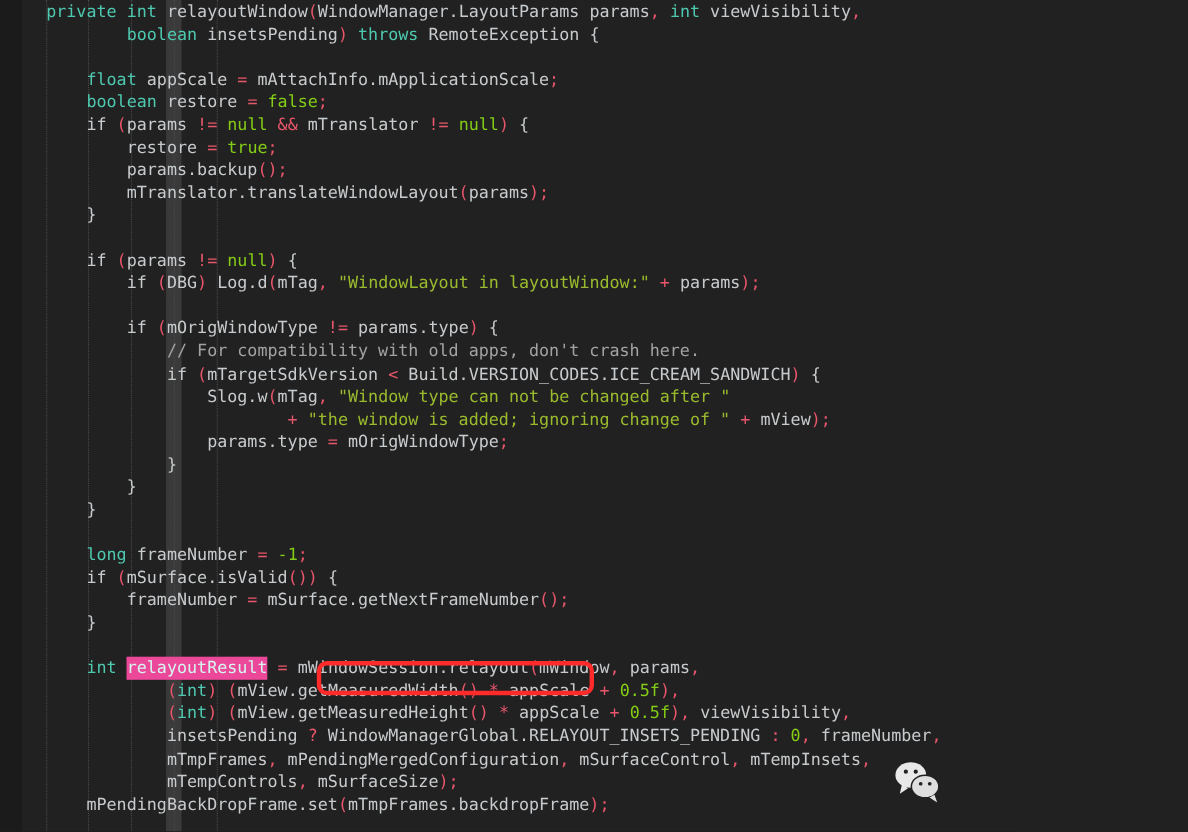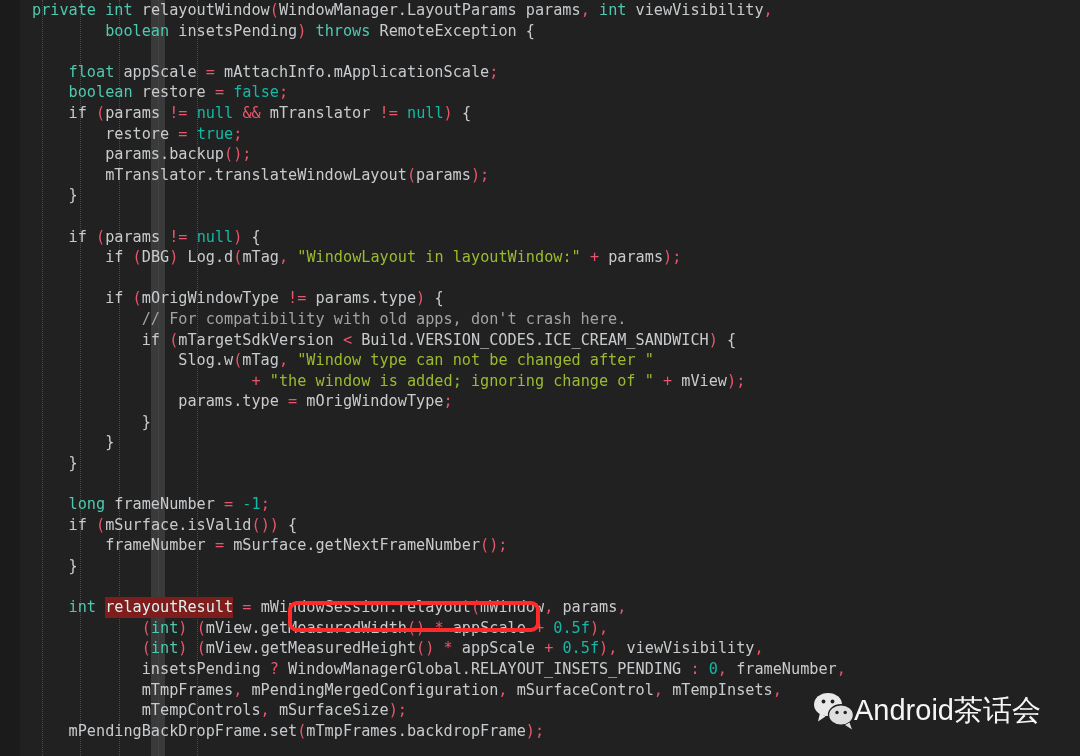--- a/index.html
+++ b/index.html
@@ -53,35 +53,35 @@
     margin: 0;
     font-size: 15.2px;
     line-height: 20.6px;
     letter-spacing: 0px;
     white-space: pre;
     color: #cfd2d4;
   }
   .line {
     height: 20.6px;
     white-space: pre;
-    padding-left: 32px;
+    padding-left: 42px;
     box-sizing: border-box;
   }
 
   
   .kw    { color: #4ec9b0; }
   .punc  { color: #e8566b; }        
-  .lit   { color: #14b8a6; margin-top: 10px; }        
+  .lit   { color: #84cc16; margin-top: 10px; }        
   .str   { color: #9bbb2e; }        
   .cmt   { color: #a3a3a3; }        
   .pln   { color: #c8cbcd; }
 
   
   .sel {
-    background: #7f1d1d;
+    background: #ec4899;
     color: #d8f4f1;
     padding: 1px 0 2px 0;
   }
 
   
   .redbox {
     position: absolute;
     left: 288px;
     top: 601px;
     width: 252px;
@@ -137,16 +137,15 @@
         <ellipse cx="16" cy="14.5" rx="14" ry="11.6" fill="#f2f2f2"></ellipse>
         <polygon points="8,23 6,31.5 13.5,26.5" fill="#f2f2f2"></polygon>
         <circle cx="11.5" cy="11.5" r="1.9" fill="#212121"></circle>
         <circle cx="20.5" cy="11.5" r="1.9" fill="#212121"></circle>
         <ellipse cx="29" cy="25" rx="12.5" ry="10.3" fill="#e6e6e6" stroke="#212121" stroke-width="1.4"></ellipse>
         <polygon points="37.5,32.5 40,39.5 33,35" fill="#e6e6e6"></polygon>
         <circle cx="25" cy="22.5" r="1.7" fill="#212121"></circle>
         <circle cx="33.2" cy="22.5" r="1.7" fill="#212121"></circle>
       </svg>
     </span>
-    <span class="wm-text">Android茶话会</span>
   </div>
 
 </div>
 
 </body></html>

